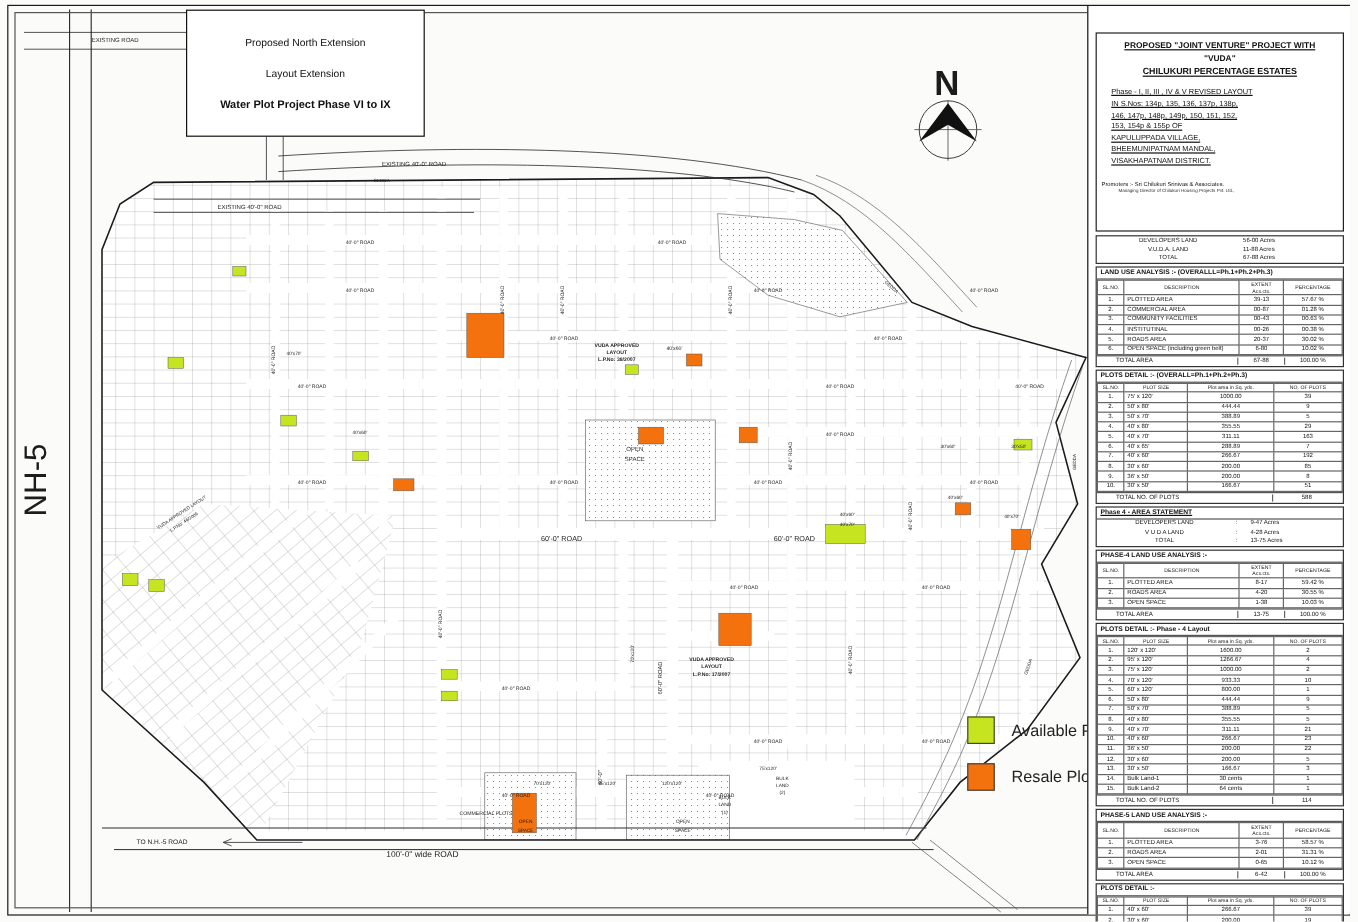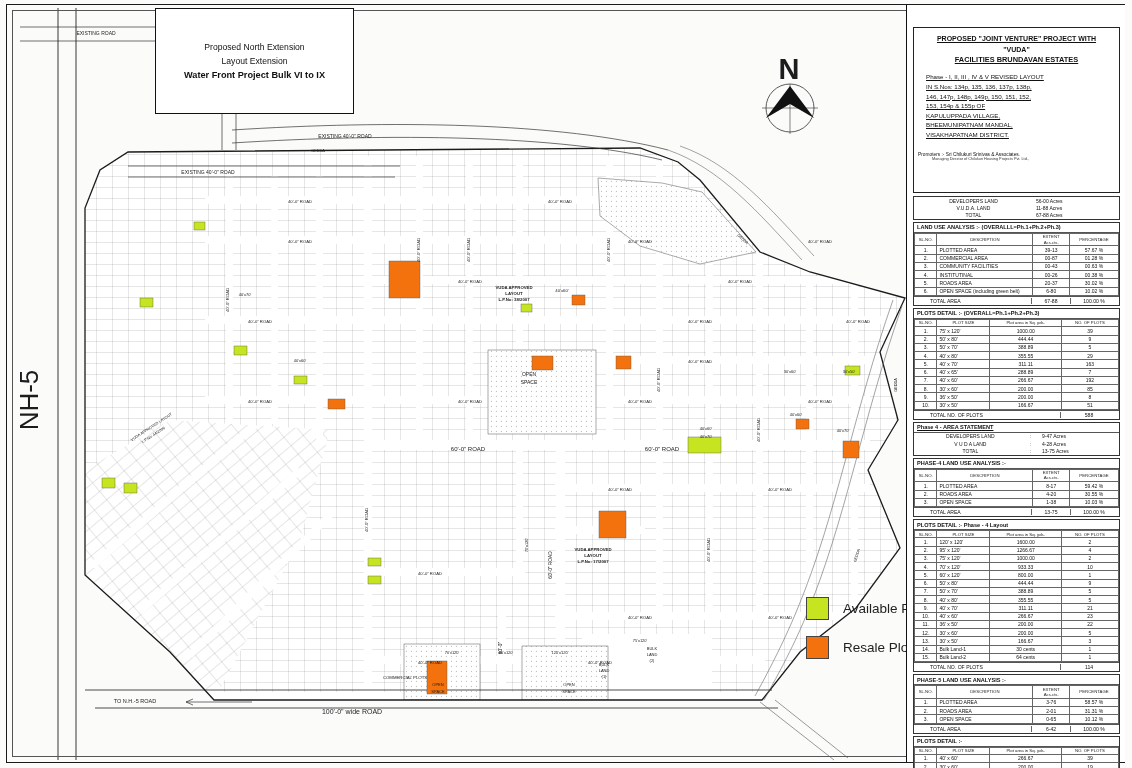--- a/index.html
+++ b/index.html
@@ -3,21 +3,21 @@
 <meta charset="utf-8">
 <style>
   html,body{margin:0;padding:0}
   body{width:1132px;height:768px;position:relative;overflow:hidden;background:#fbfbfa;
        font-family:"Liberation Sans",sans-serif;color:#111}
   .frame{position:absolute;left:6px;top:4px;width:1117px;height:757px;border:1.6px solid #1a1a1a;pointer-events:none}
   .frame-inner{position:absolute;left:12px;top:10px;width:1105px;height:745px;border:0.8px solid #555;pointer-events:none}
   #map-svg{position:absolute;left:0;top:0}
   
   .titlebox{position:absolute;left:155px;top:8px;width:197px;height:104px;border:1.3px solid #111;background:#fff;
-            display:flex;flex-direction:column;justify-content:center;text-align:center;gap:4px}
+            display:flex;flex-direction:column;justify-content:center;text-align:center;gap:16px}
   .titlebox .t1{font-size:8.6px}
   .titlebox .t3{font-size:9.2px;font-weight:bold}
   
   .legend{position:absolute;left:806px;top:597px;display:flex;flex-direction:column;gap:16px}
   .legend .row{display:flex;align-items:center;gap:14px}
   .legend .sw{width:21px;height:21px;border:1px solid #444}
   .legend .lb{font-size:13.5px;color:#222}
   
   .right-panel{position:absolute;left:906px;top:5px;width:219px;height:757px;background:#fff;
                border-left:1.4px solid #111;box-sizing:border-box;padding:22px 5px 5px 6px;
@@ -237,40 +237,40 @@
     <text x="300" y="362" font-size="4" text-anchor="middle" fill="#1c1c1c">40'x60'</text>
     <text x="245" y="296" font-size="4" text-anchor="middle" fill="#1c1c1c">40'x70'</text>
   </svg>
 
 <div class="frame"></div>
 <div class="frame-inner"></div>
 
 <div class="titlebox">
   <div class="t1">Proposed North Extension</div>
   <div class="t1">Layout Extension</div>
-  <div class="t3">Water Front Project Bulk VI to IX</div>
+  <div class="t3">Water Plot Project Phase VI to IX</div>
 </div>
 
 <div class="legend">
   <div class="row">
     <div class="sw" style="background: rgb(198, 228, 31);"></div>
     <div class="lb">Available Plots</div>
   </div>
   <div class="row">
     <div class="sw" style="background: rgb(244, 114, 14);"></div>
     <div class="lb">Resale Plots</div>
   </div>
 </div>
 
 <div class="right-panel">
 
   <div class="rp-title">
     <div class="h1">PROPOSED "JOINT VENTURE" PROJECT WITH</div>
     <div class="h2">"VUDA"</div>
-    <div class="h3">FACILITIES  BRUNDAVAN  ESTATES</div>
+    <div class="h3">CHILUKURI  PERCENTAGE  ESTATES</div>
     <div class="phases">
       <div class="ph">Phase - I, II, III , IV &amp; V  REVISED LAYOUT</div>
       <div class="ph">IN  S.Nos:  134p, 135, 136, 137p, 138p,</div>
       <div class="ph">146, 147p, 148p, 149p, 150, 151, 152,</div>
       <div class="ph">153, 154p  &amp;  155p OF</div>
       <div class="ph">KAPULUPPADA  VILLAGE,</div>
       <div class="ph">BHEEMUNIPATNAM  MANDAL,</div>
       <div class="ph">VISAKHAPATNAM   DISTRICT.</div>
     </div>
     <div class="pr1">Promoters :- Sri Chilukuri Srinivas  &amp;  Associates.</div>

